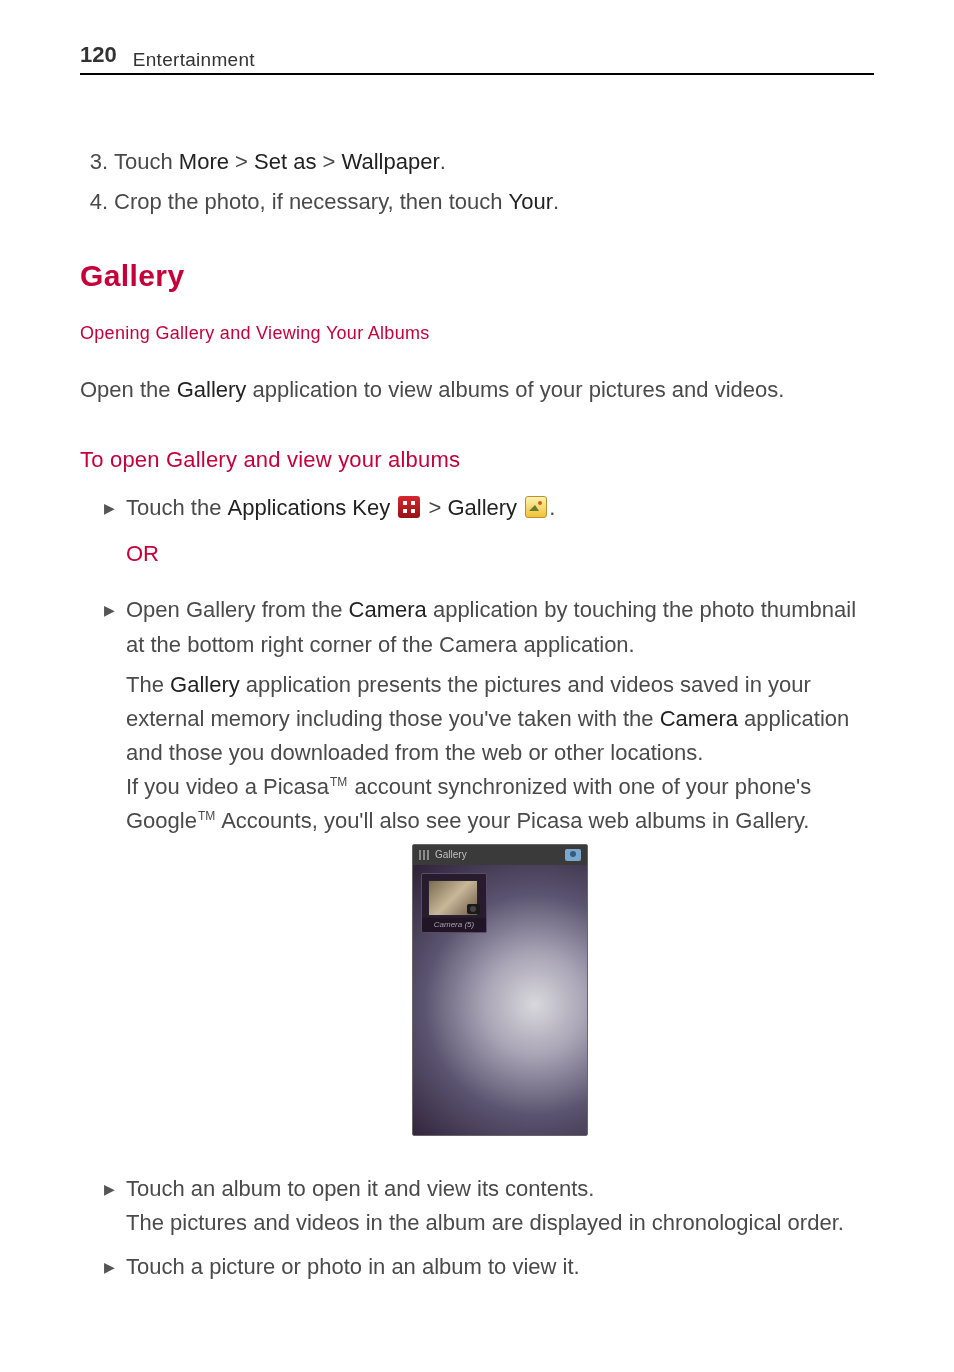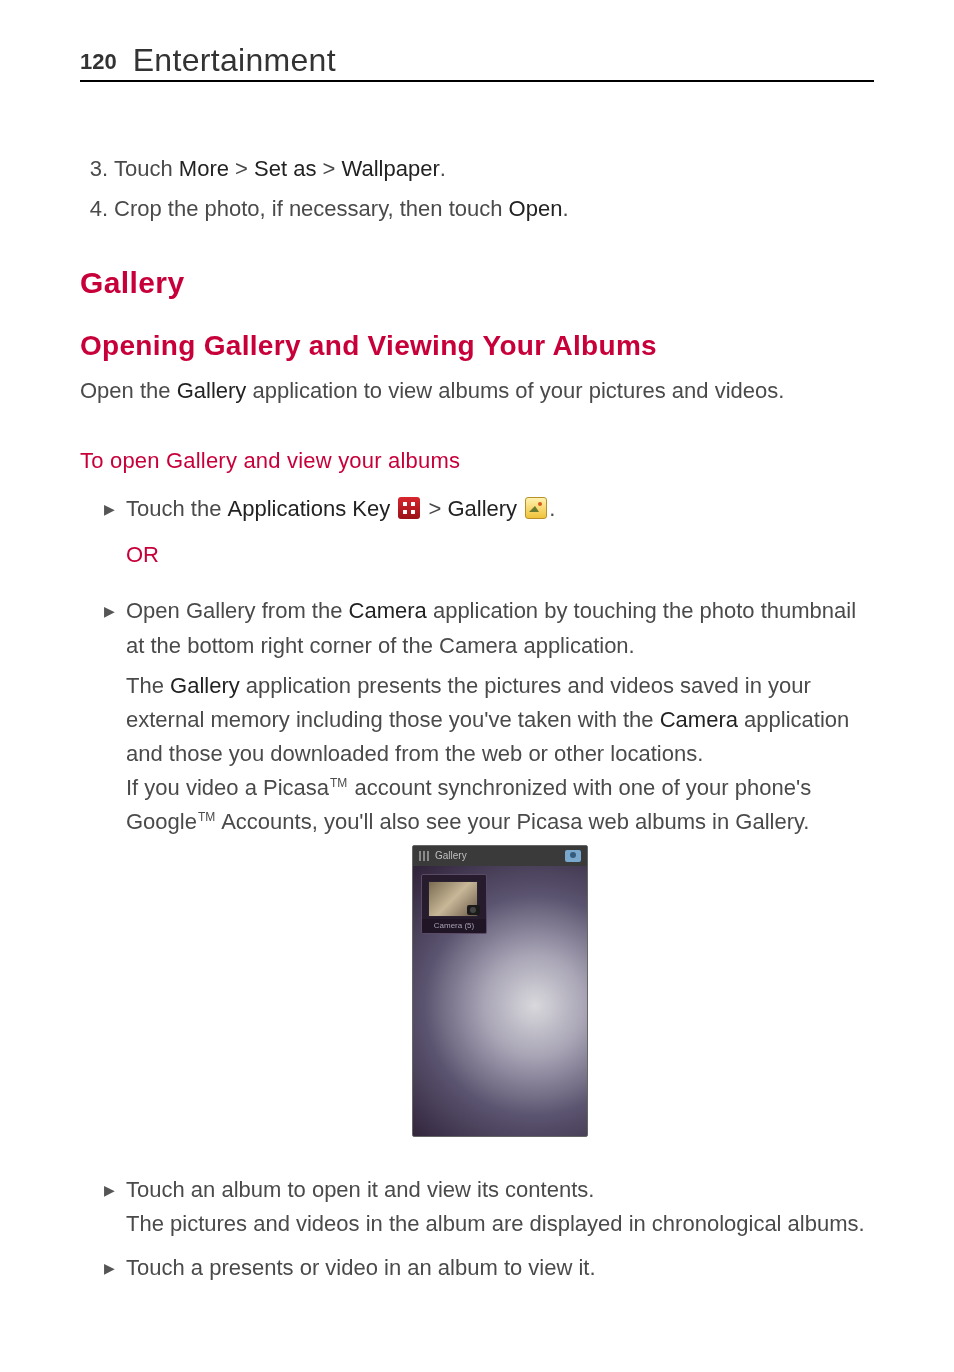--- a/index.html
+++ b/index.html
@@ -23,21 +23,21 @@
   }
   .page-number {
     font-size: 22px;
     font-weight: 600;
     color: #333;
     margin-right: 16px;
     line-height: 1;
     padding-bottom: 3px;
   }
   .section-title {
-    font-size: 32px;
+    font-size: 19px;
     font-weight: 400;
     color: #333;
     letter-spacing: 0.3px;
     line-height: 1;
     text-align: center;
   }
   .ol-block { margin-bottom: 40px; }
   .ol-item {
     display: flex;
     font-size: 22px;
@@ -50,24 +50,24 @@
   .ol-body { flex: 1; }
   .bold { font-weight: 500; color: #222; }
   .h1-accent {
     font-size: 30px;
     font-weight: bold;
     color: #c8003a;
     margin-bottom: 30px;
     letter-spacing: 0.4px;
   }
   .h2-accent {
-    font-size: 28px;
-    font-weight: bold;
+    font-size: 18px;
+    font-weight: normal;
     color: #c8003a;
-    margin-bottom: 12px;
+    margin-bottom: 29px;
     letter-spacing: 0.3px;
   }
   .h3-accent {
     font-size: 22px;
     font-weight: 500;
     color: #c8003a;
     margin-bottom: 18px;
     letter-spacing: 0.2px;
   }
   .p {
@@ -196,21 +196,21 @@
     position:absolute; left:3px; top:3px; width:48px; height:34px;
     background: linear-gradient(135deg,#3a3340 0%, #5a526a 100%);
     border: 1px solid #2a2230;
     z-index:-1;
   }
   .album-cam {
     position:absolute; right:6px; bottom:18px;
     width:13px;height:10px;background:#1a1a1a;border-radius:2px;
   }
   .album-cam::before{content:"";position:absolute;left:3px;top:2px;width:6px;height:6px;border-radius:50%;background:#444;}
-  .album-label { position:absolute; left:0; right:0; bottom:0; height:14px; color:#a7a0b4; font-size:8px; text-align:center; line-height:14px; background:rgba(0,0,0,0.2);}
+  .album-label { position:absolute; left:0; right:0; bottom:0; height:14px; color:#a7a0b4; font-size:8px; text-align:center; line-height:14px; background:rgba(0,0,0,0.2);font-style:italic;}
   .para-gap { margin-top: 6px; margin-bottom: 0; }
 </style>
 </head>
 <body>
 
 <div class="page">
 
   <div class="header">
     <span class="page-number">120</span>
     <span class="section-title">Entertainment</span>
@@ -219,21 +219,21 @@
   <div class="ol-block">
     <div class="ol-item">
       <div class="ol-numcol">3.</div>
       <div class="ol-body">
         <span>Touch </span><span class="bold">More</span><span> &gt; </span><span class="bold">Set as</span><span> &gt; </span><span class="bold">Wallpaper</span><span>.</span>
       </div>
     </div>
     <div class="ol-item">
       <div class="ol-numcol">4.</div>
       <div class="ol-body">
-        <span>Crop the photo, if necessary, then touch </span><span class="bold">Open</span><span>.</span>
+        <span>Crop the photo, if necessary, then touch </span><span class="bold">Your</span><span>.</span>
       </div>
     </div>
   </div>
 
   <div class="h1-accent">Gallery</div>
   <div class="h2-accent">Opening Gallery and Viewing Your Albums</div>
 
   <div class="p">
     <span>Open the </span><span class="bold">Gallery</span><span> application to view albums of your pictures and videos.</span>
   </div>
@@ -282,24 +282,24 @@
           </div>
         </div>
 
       </div>
     </div>
 
     <div class="bullet gap-bottom">
       <div class="arrow">▶</div>
       <div class="bullet-body">
         <div>Touch an album to open it and view its contents.</div>
-        <div>The pictures and videos in the album are displayed in chronological albums.</div>
+        <div>The pictures and videos in the album are displayed in chronological order.</div>
       </div>
     </div>
 
     <div class="bullet">
       <div class="arrow">▶</div>
-      <div class="bullet-body">Touch a presents or video in an album to view it.</div>
+      <div class="bullet-body">Touch a picture or photo in an album to view it.</div>
     </div>
 
   </div>
 
 </div>
 
 </body></html>

